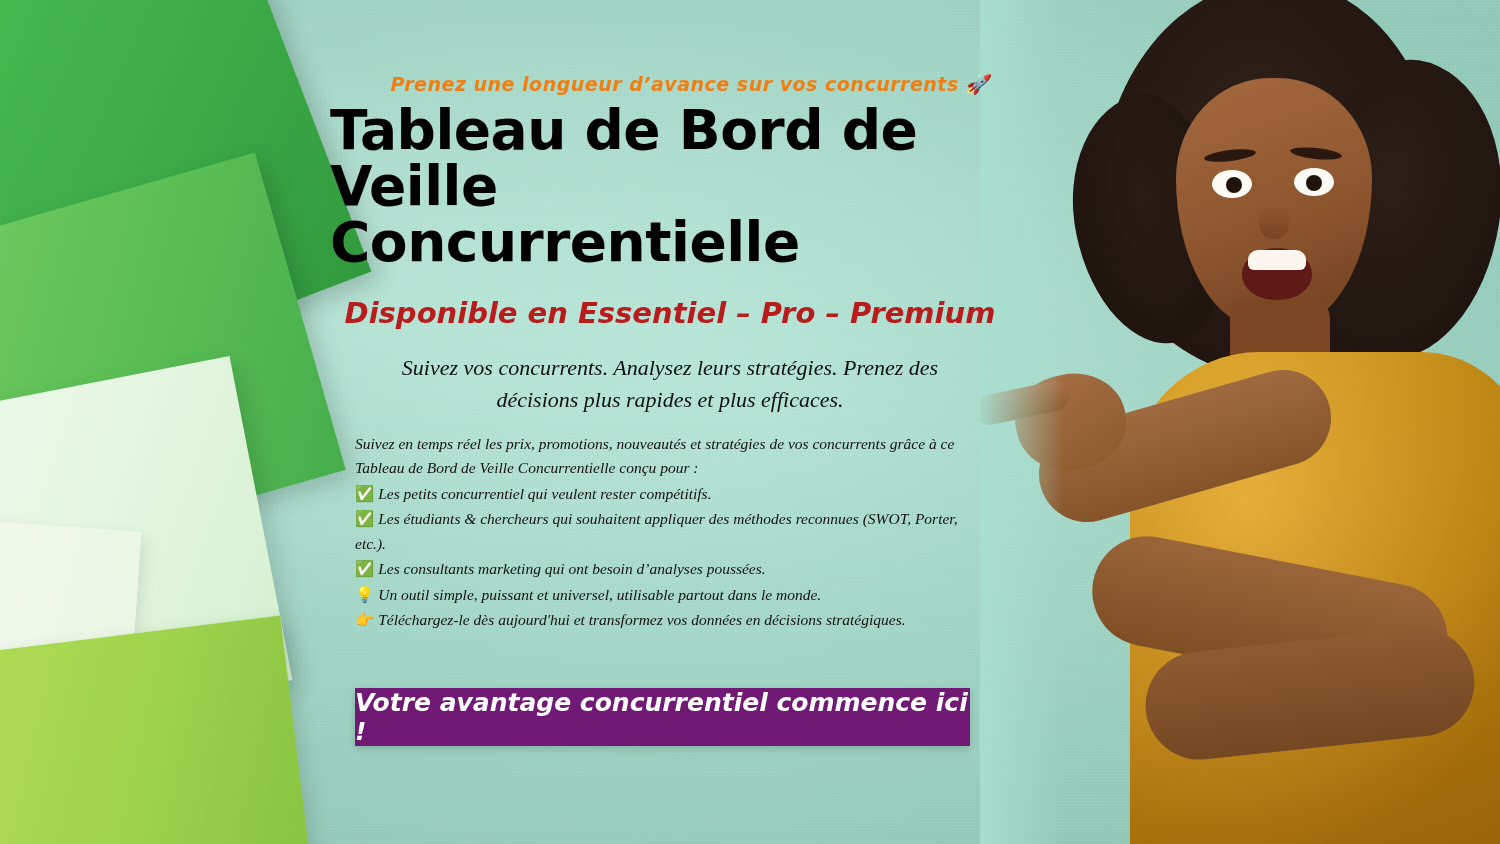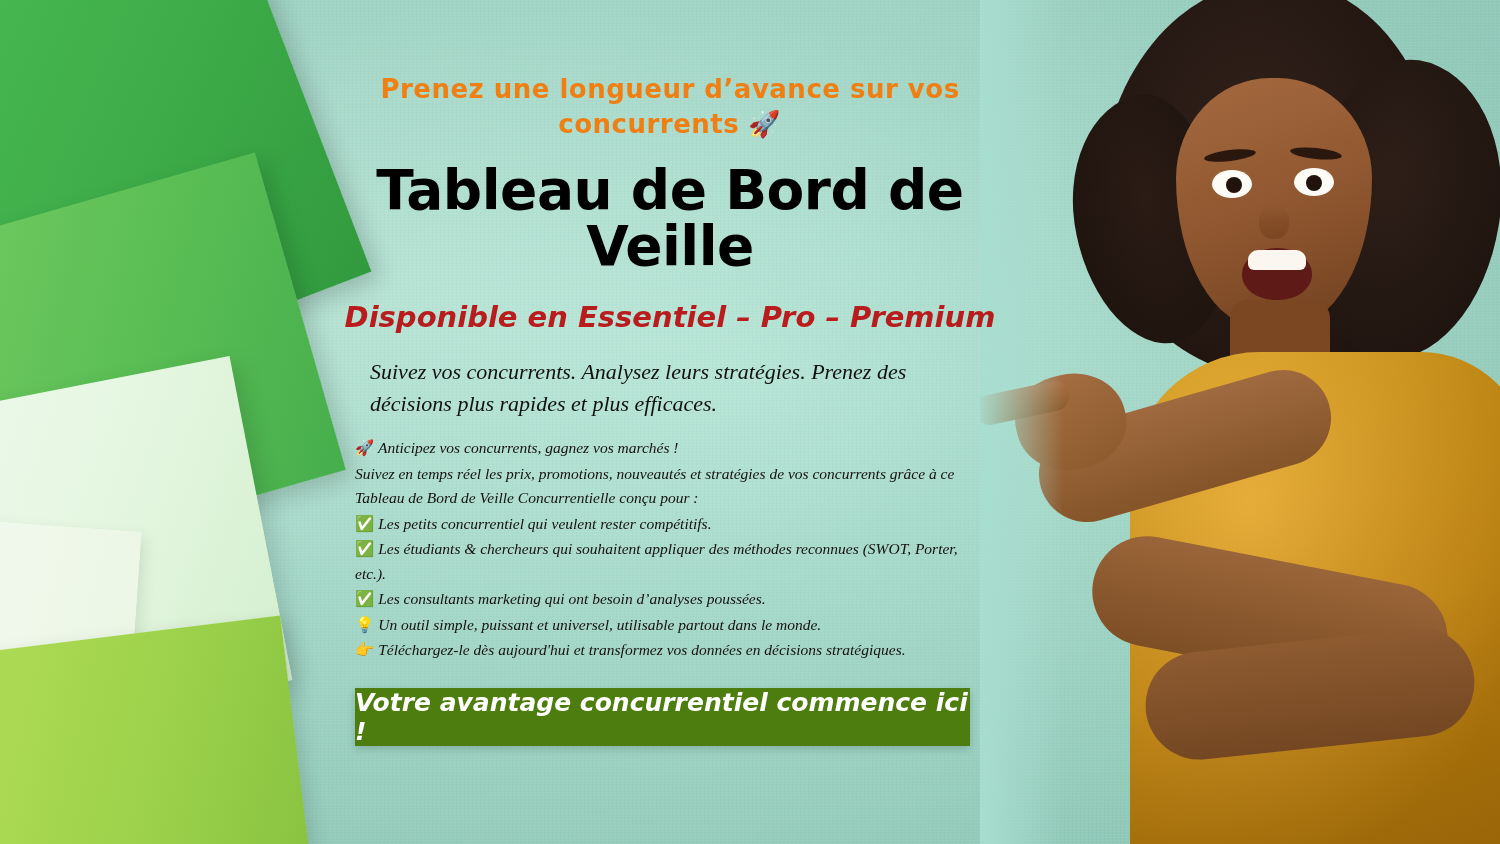--- a/index.html
+++ b/index.html
@@ -82,37 +82,37 @@
   
   .content {
     position: absolute;
     left: 350px;
     top: 72px;
     width: 640px;
   }
 
   .eyebrow {
     font-family: "DejaVu Sans", sans-serif;
+    font-style: italic;
     font-weight: bold;
-    font-size: 26px;
+    font-size: 19px;
     line-height: 1.35;
     letter-spacing: .5px;
     color: #f07f13;
-    text-align: center;
+    text-align: right;
     width: 640px;
   }
 
   .headline {
-    margin-top: 20px;
+    margin-top: 4px;
     font-family: "DejaVu Sans", sans-serif;
     font-weight: bold;
     font-size: 55px;
     line-height: 1.02;
     color: #000;
-    text-align: center;
     width: 680px;
     margin-left: -20px;
     letter-spacing: -0.5px;
   }
 
   .subhead {
     margin-top: 26px;
     font-family: "DejaVu Sans", sans-serif;
     font-style: italic;
     font-weight: bold;
@@ -123,20 +123,21 @@
     margin-left: -20px;
   }
 
   .tagline {
     margin-top: 22px;
     font-family: "Liberation Serif", serif;
     font-style: italic;
     font-size: 22px;
     line-height: 1.45;
     color: #111;
+    text-align: center;
     width: 600px;
     margin-left: 20px;
   }
 
   .bullets {
     margin-top: 16px;
     width: 620px;
     margin-left: 5px;
     font-family: "Liberation Serif", serif;
     font-style: italic;
@@ -146,21 +147,21 @@
   }
   .bullets p { margin: 0 0 1px 0; }
   .bullets .ic { font-style: normal; }
 
   .cta {
     position: absolute;
     left: 355px;
     top: 688px;
     width: 615px;
     height: 58px;
-    background: #4d7c0f;
+    background: #701a75;
     display: flex;
     align-items: center;
     justify-content: center;
     box-shadow: 0 3px 8px rgba(0,0,0,.16);
   }
   .cta span {
     font-family: "DejaVu Sans", sans-serif;
     font-style: italic;
     font-weight: bold;
     font-size: 25px;
@@ -311,28 +312,28 @@
     <div class="ph finger"></div>
     <div class="photo-blend"></div>
   </div>
 
   <div class="content">
 
     <div class="eyebrow">Prenez une longueur d’avance sur vos concurrents 🚀</div>
 
     <div class="headline">
       <div>Tableau de Bord de Veille</div>
+      <div>Concurrentielle</div>
     </div>
 
     <div class="subhead">Disponible en Essentiel – Pro – Premium</div>
 
     <div class="tagline">Suivez vos concurrents. Analysez leurs stratégies. Prenez des décisions plus rapides et plus efficaces.</div>
 
     <div class="bullets">
-      <p><span class="ic">🚀</span> <span>Anticipez vos concurrents, gagnez vos marchés !</span></p>
       <p><span>Suivez en temps réel les prix, promotions, nouveautés et stratégies de vos concurrents grâce à ce Tableau de Bord de Veille Concurrentielle conçu pour :</span></p>
       <p><span class="ic">✅</span> <span>Les petits concurrentiel qui veulent rester compétitifs.</span></p>
       <p><span class="ic">✅</span> <span>Les étudiants &amp; chercheurs qui souhaitent appliquer des méthodes reconnues (SWOT, Porter, etc.).</span></p>
       <p><span class="ic">✅</span> <span>Les consultants marketing qui ont besoin d’analyses poussées.</span></p>
       <p><span class="ic">💡</span> <span>Un outil simple, puissant et universel, utilisable partout dans le monde.</span></p>
       <p><span class="ic">👉</span> <span>Téléchargez-le dès aujourd'hui et transformez vos données en décisions stratégiques.</span></p>
     </div>
 
   </div>
 

